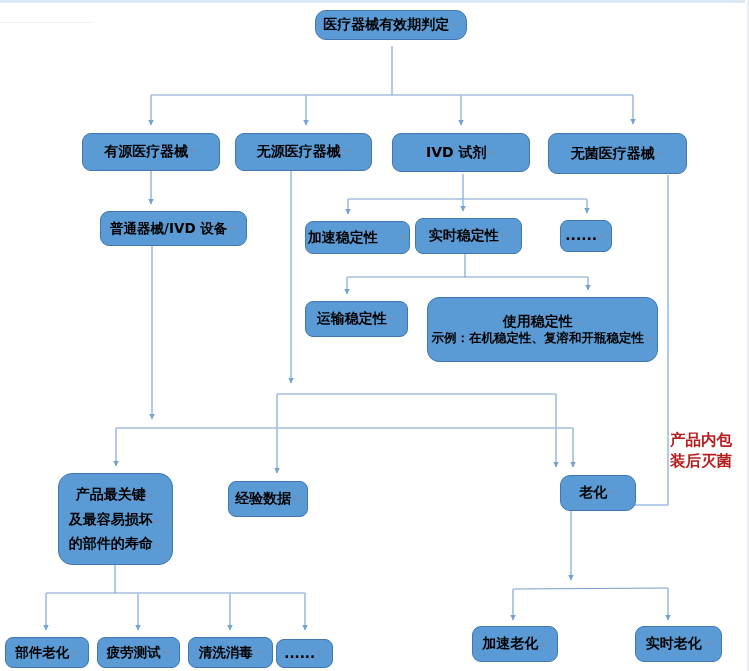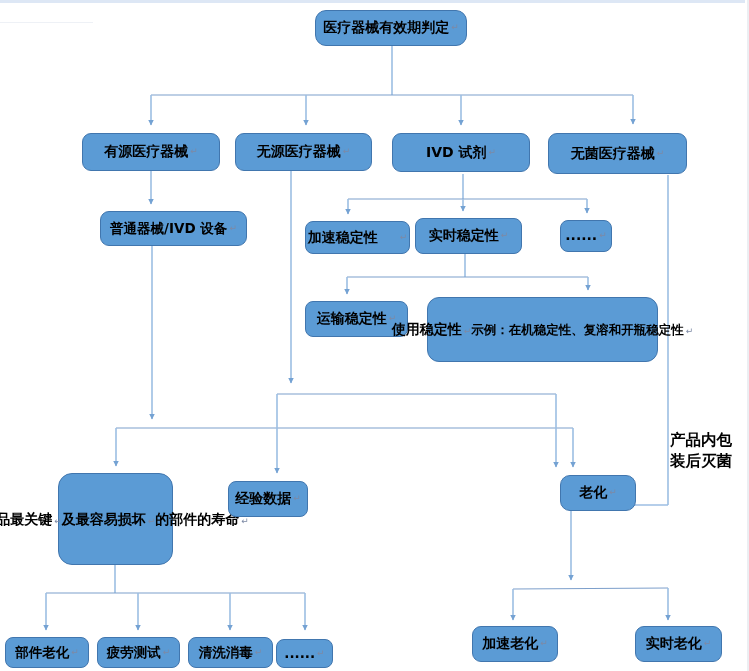--- a/index.html
+++ b/index.html
@@ -12,27 +12,27 @@
   .right-edge{position:absolute;right:0;top:0;width:2px;height:671px;background:#eceef2;}
   svg.wires{position:absolute;left:0;top:0;}
   .vline{stroke:#9CBEE3;stroke-width:1.6;fill:none;}
   .hline{stroke:#7D9FCB;stroke-width:1.1;fill:none;}
   .node{
     position:absolute;background:#5B9BD5;border:1.6px solid #4176AE;border-radius:9px;
     display:flex;align-items:center;justify-content:center;
     color:#000;font-size:14px;font-weight:700;text-align:center;
     box-sizing:border-box;white-space:nowrap;line-height:1.25;
   }
-  .node.col{flex-direction:row;}
+  .node.col{flex-direction:column;}
   .node .sub{font-size:12.5px;font-weight:700;}
   .node.tall{line-height:1.75;}
   .ret{font-size:9px;color:#7d8aa5;font-weight:400;margin-left:2px;}
   .annotation{
     position:absolute;left:670px;top:430px;width:76px;
-    color:#000000;font-size:15.5px;font-weight:600;line-height:1.35;text-align:left;
+    color:#b91c1c;font-size:15.5px;font-weight:600;line-height:1.35;text-align:left;
   }
 </style>
 </head>
 <body>
 
 <div id="canvas">
 
   <div class="top-strip"></div>
   <div class="edge-artifact"></div>
   <div class="right-edge"></div>
@@ -83,21 +83,21 @@
 
     <path class="vline" marker-end="url(#arr)" d="M571,511 L571,580"></path>
     <path class="hline" d="M513,589 L668,588"></path>
     <path class="vline" marker-end="url(#arr)" d="M513,589 L513,620"></path>
     <path class="vline" marker-end="url(#arr)" d="M668,588 L668,620"></path>
 
     <path class="vline" d="M668,175 L668,505"></path>
     <path class="vline" marker-end="url(#arr)" d="M668,505 L616,505"></path>
   </svg>
 
-  <div class="node" style="left:315px;top:10px;width:152px;height:36px;border-radius:11px;text-align:right;">
+  <div class="node" style="left:315px;top:10px;width:152px;height:30px;border-radius:11px;text-align:right;">
     <span>医疗器械有效期判定</span>
       <span class="ret">↵</span>
   </div>
 
   <div class="node" style="left:82px;top:133px;width:138px;height:38px;">
     <span>有源医疗器械</span>
       <span class="ret">↵</span>
   </div>
 
   <div class="node" style="left:235px;top:133px;width:137px;height:38px;">

